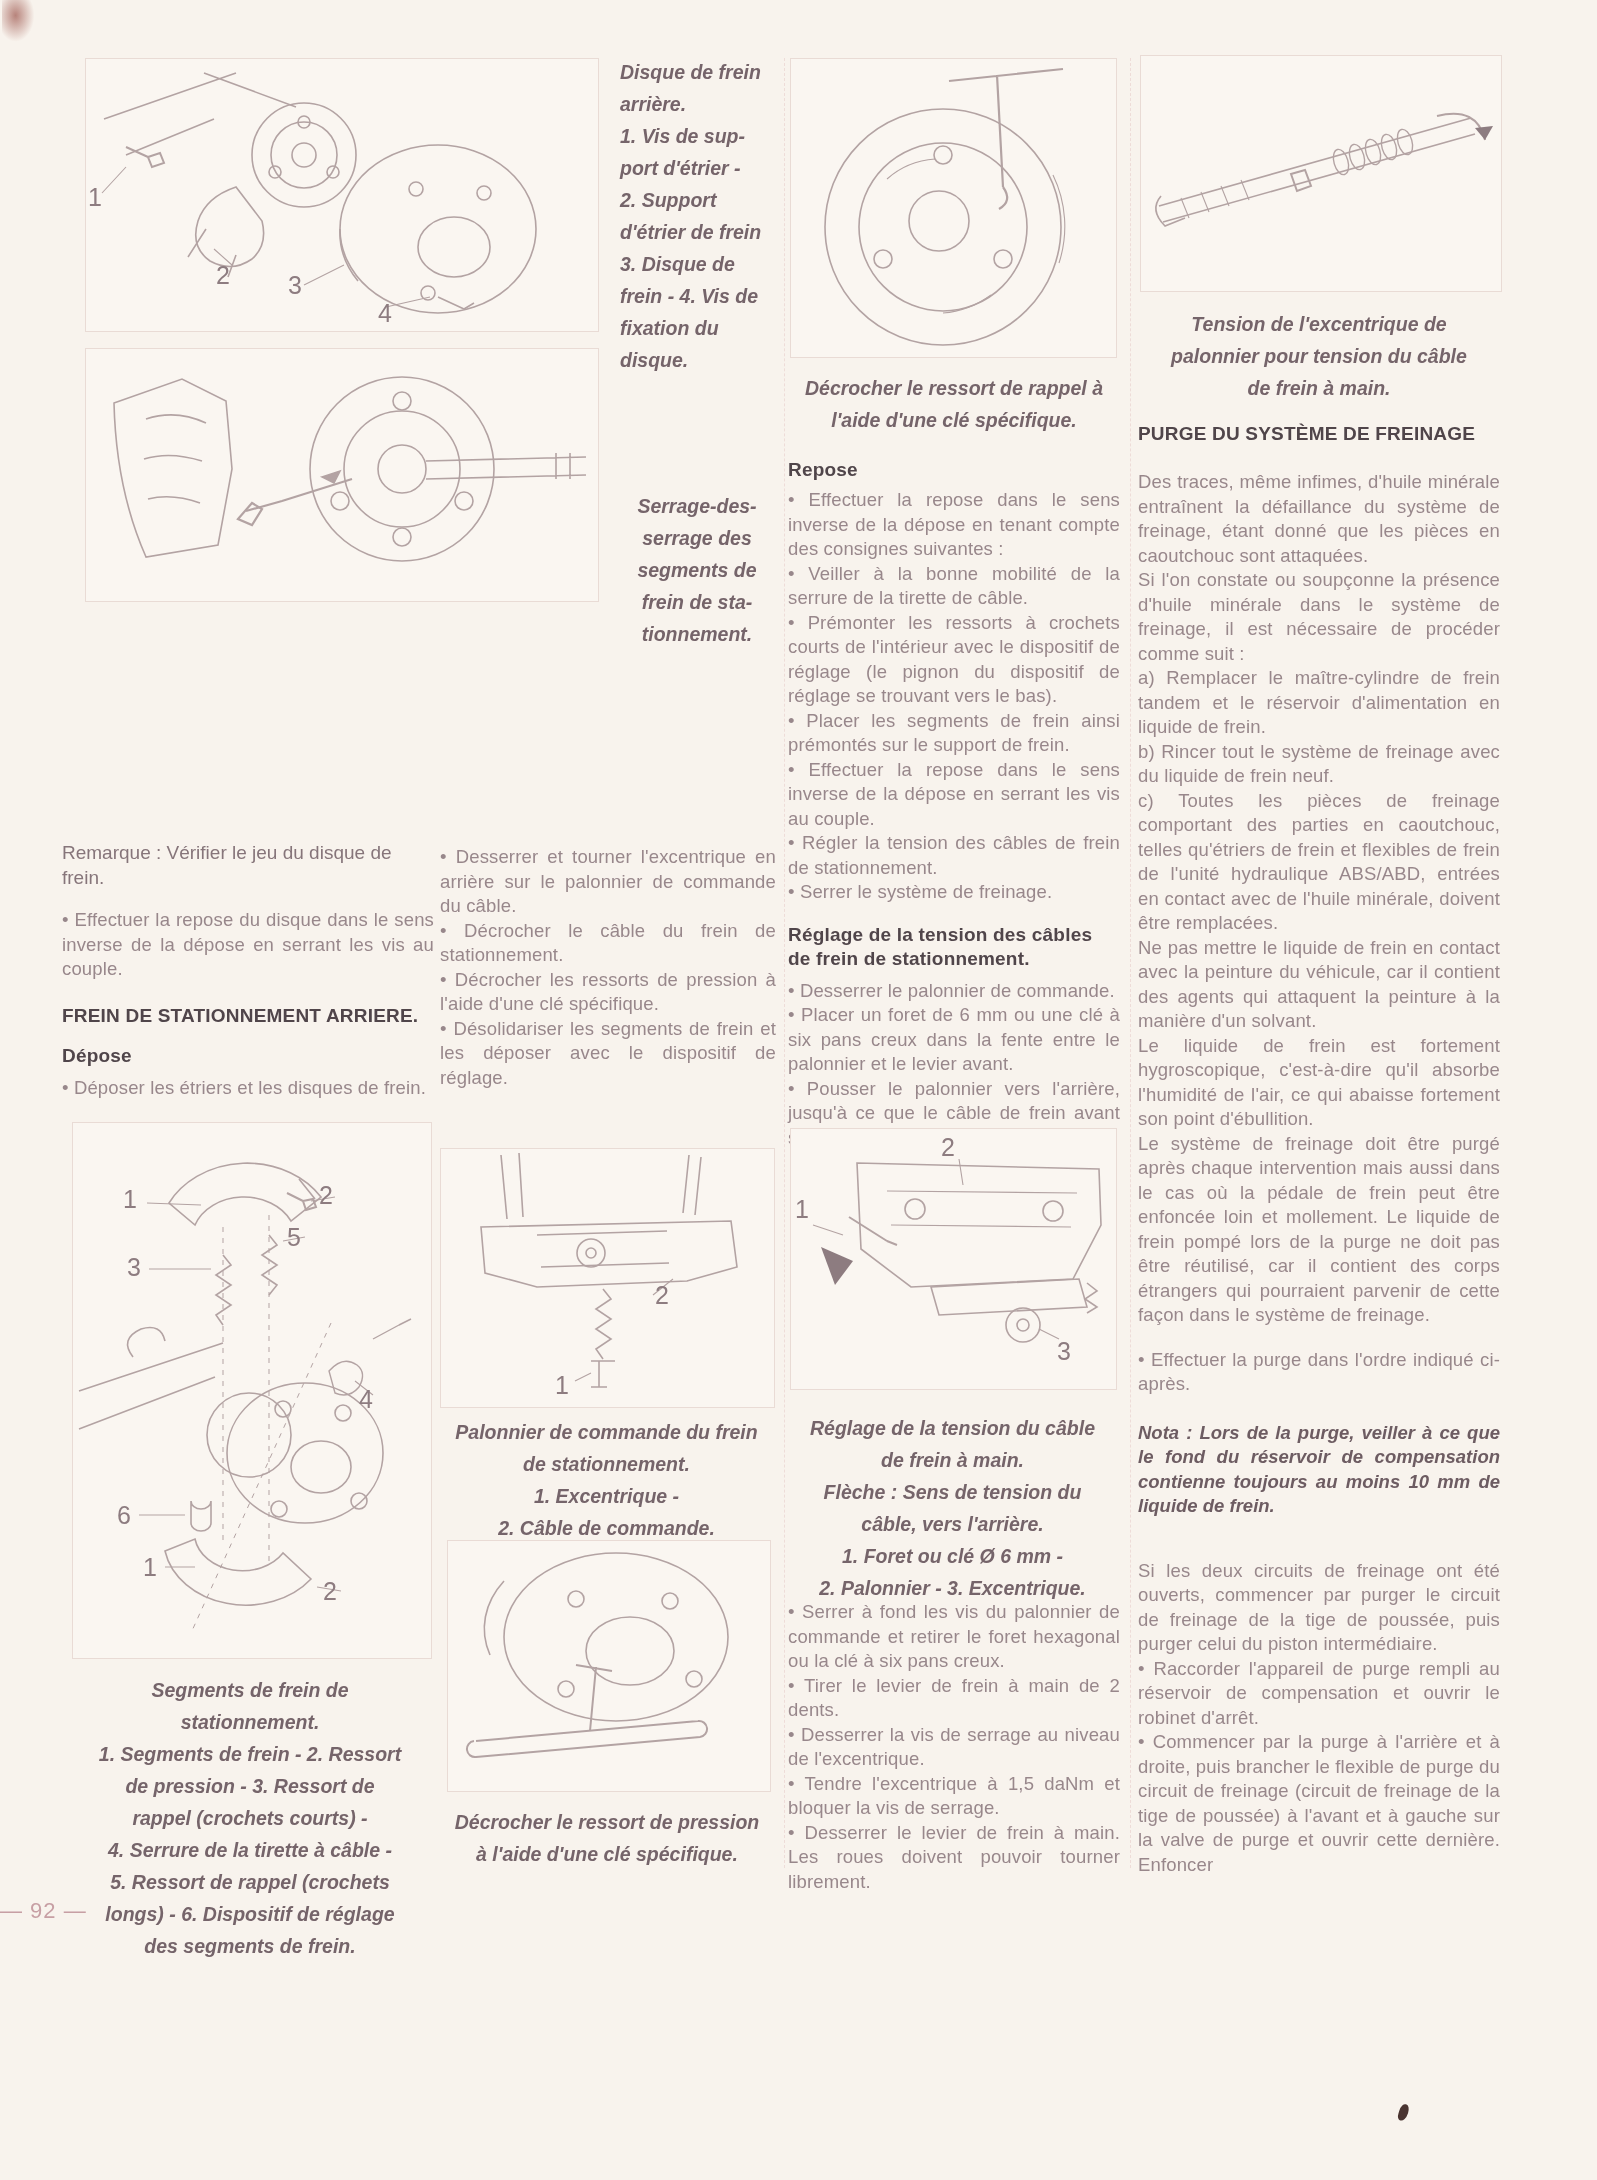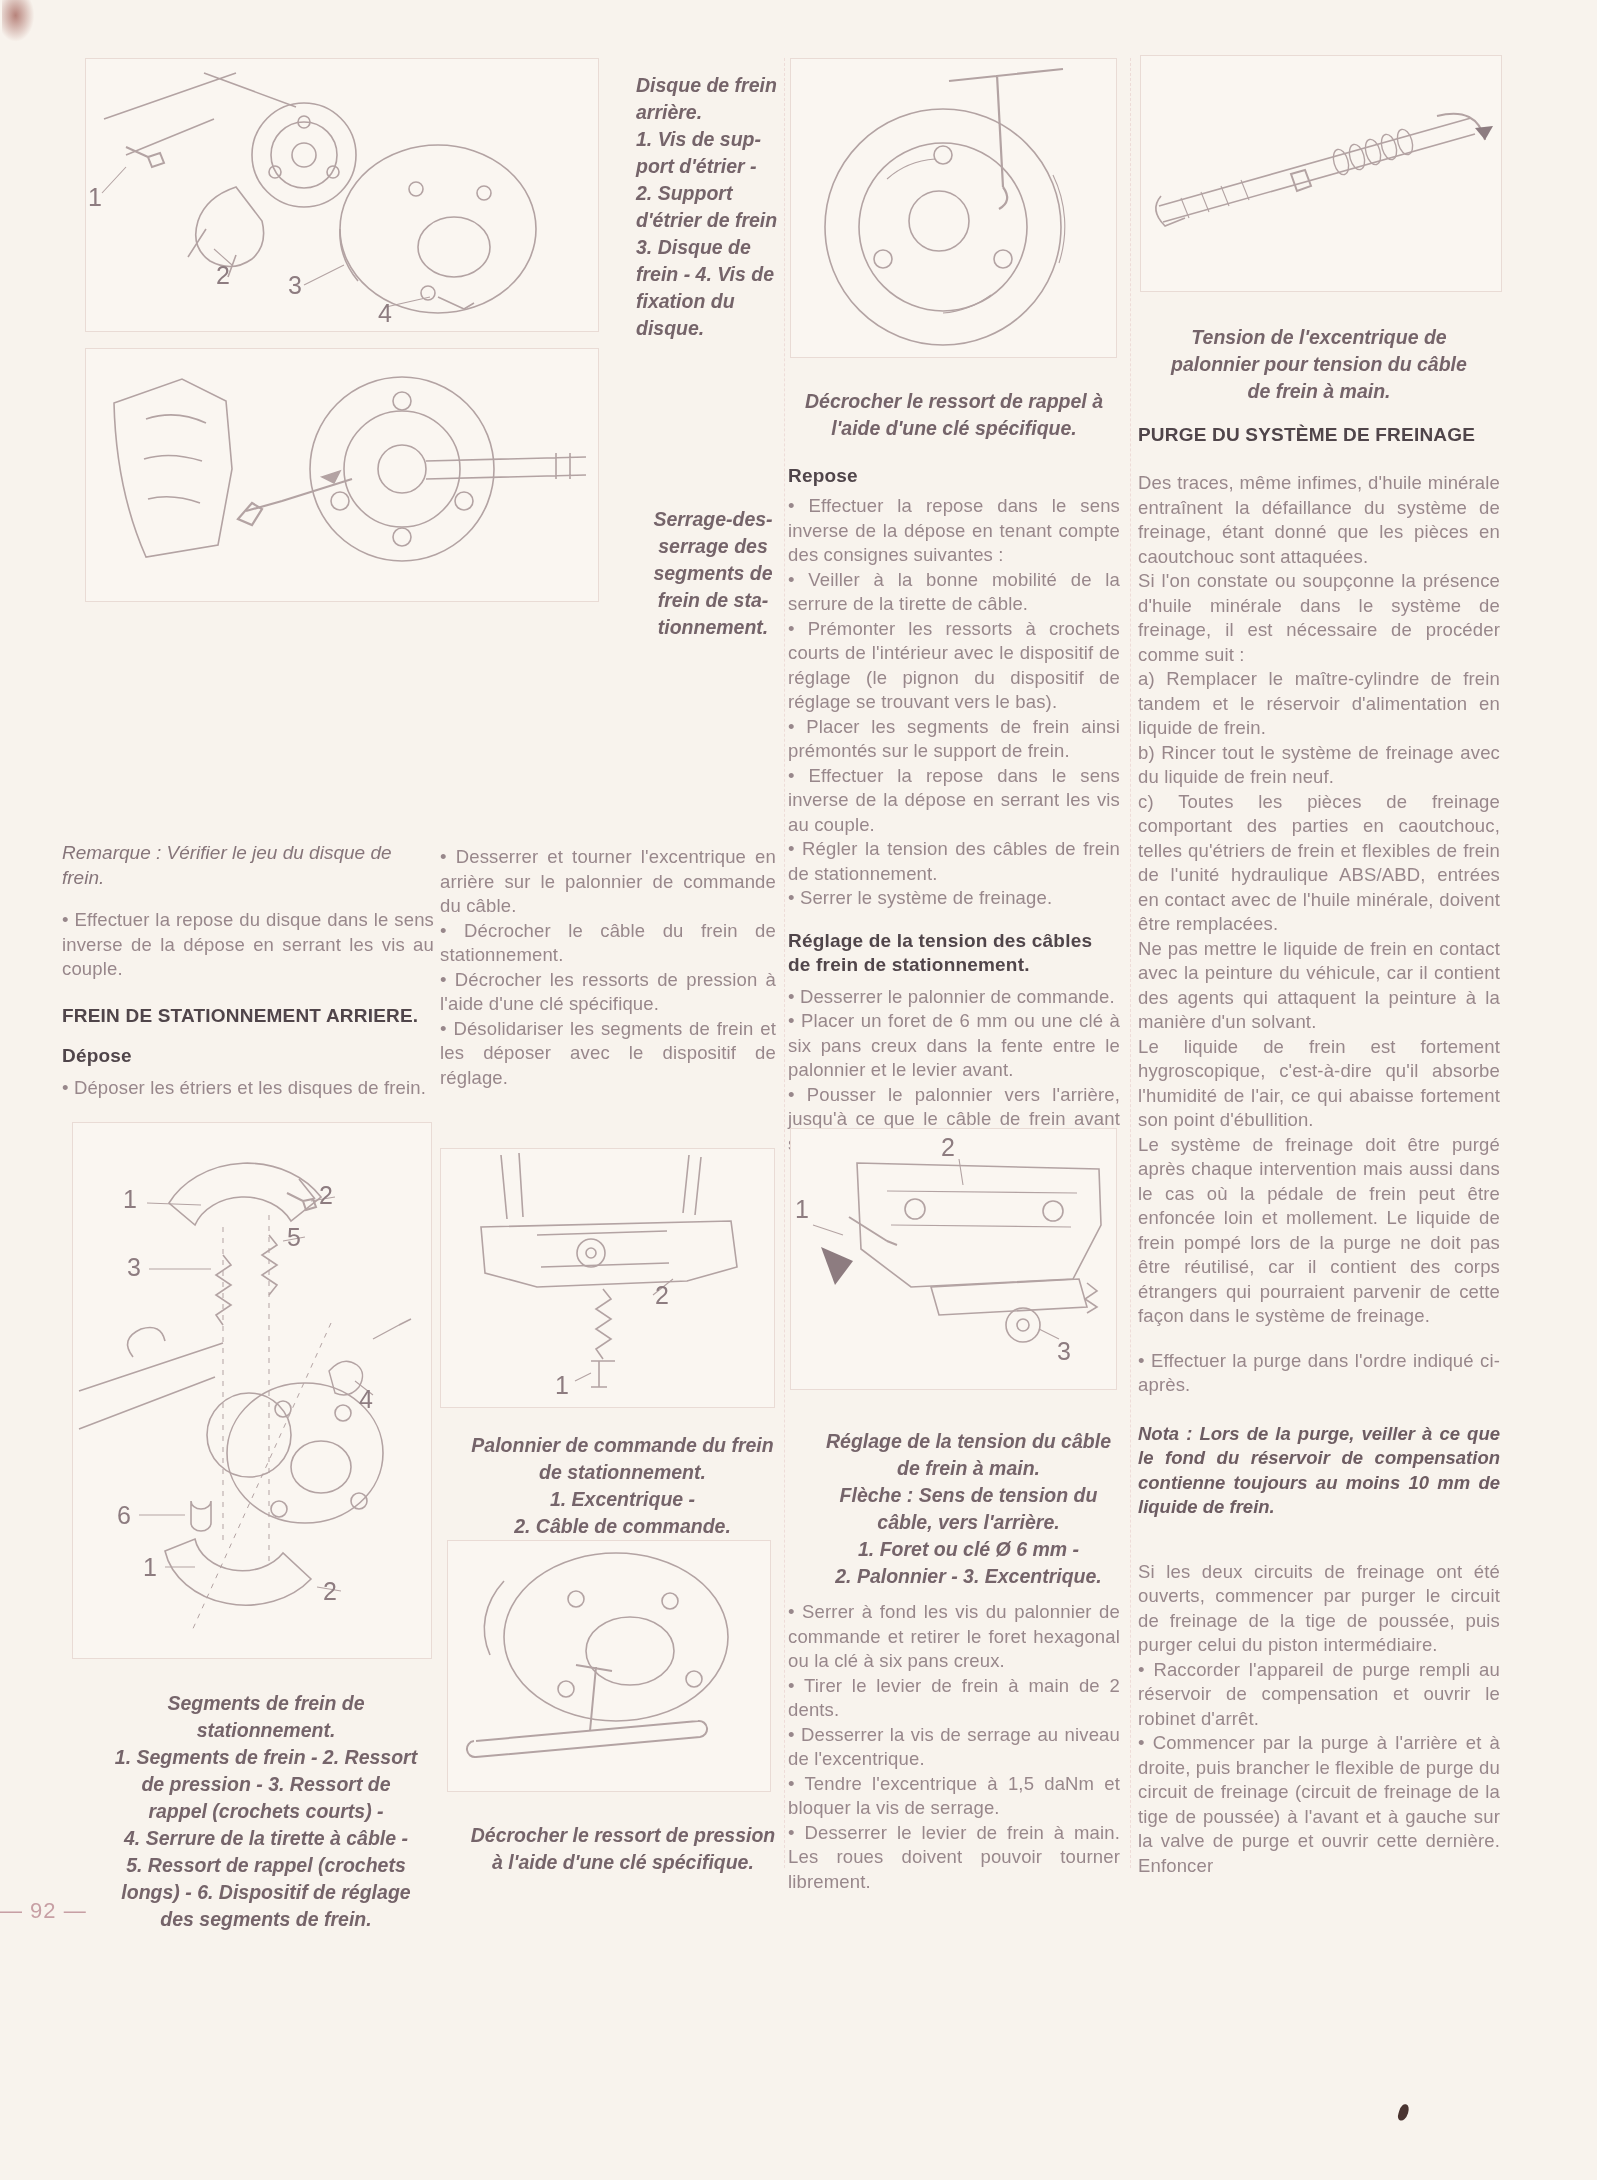--- a/index.html
+++ b/index.html
@@ -6,24 +6,24 @@
   .page{
     position:relative;width:1597px;height:2180px;margin:0 auto;
     background:#f8f3ed;overflow:hidden;
     font-family:"Liberation Sans",sans-serif;
   }
   .abs{position:absolute;}
   .figbox{position:absolute;border:1px solid #e9dbd5;background:#faf6f1;}
   .figbox svg{display:block;width:100%;height:100%;}
   .callout{position:absolute;font-size:25px;color:#8d7c80;line-height:1;}
   .body{font-size:18.5px;line-height:24.5px;letter-spacing:0.15px;color:#98878b;text-align:justify;margin:0;}
-  .cap{font-size:19.5px;line-height:27px;font-weight:bold;font-style:italic;color:#75646a;text-align:center;margin:16px;}
+  .cap{font-size:19.5px;line-height:32px;font-weight:bold;font-style:italic;color:#75646a;text-align:center;margin:0;}
   .cap-left{text-align:left;}
   .h-dark{font-size:19px;line-height:24px;font-weight:bold;color:#50454a;letter-spacing:0.2px;margin:0;}
-  .remark{font-size:19px;line-height:25px;font-style:italic;color:#86757a;margin:0;text-align:left;}
+  .remark{font-size:19px;line-height:25px;color:#86757a;margin:0;text-align:left;}
   .nota{font-size:18.5px;line-height:24.5px;font-weight:bold;font-style:italic;color:#6d5c62;text-align:justify;margin:0;}
   .pagenum{position:absolute;left:0;top:1898px;width:1597px;text-align:left;
     font-size:22px;color:#c79fa4;letter-spacing:1px;}
   .colrule{position:absolute;top:58px;height:1810px;border-left:1px dashed #eedcd8;width:0;}
   .artifact-tl{position:absolute;left:2px;top:0;width:34px;height:44px;
     background:radial-gradient(ellipse at 40% 35%,rgba(130,40,30,.55) 0%,rgba(130,40,30,0) 65%);}
   .artifact-br{position:absolute;left:1399px;top:2104px;width:9px;height:17px;border-radius:50% 50% 60% 40%;
     background:#4a3431;transform:rotate(18deg);}
 </style>
 </head>

